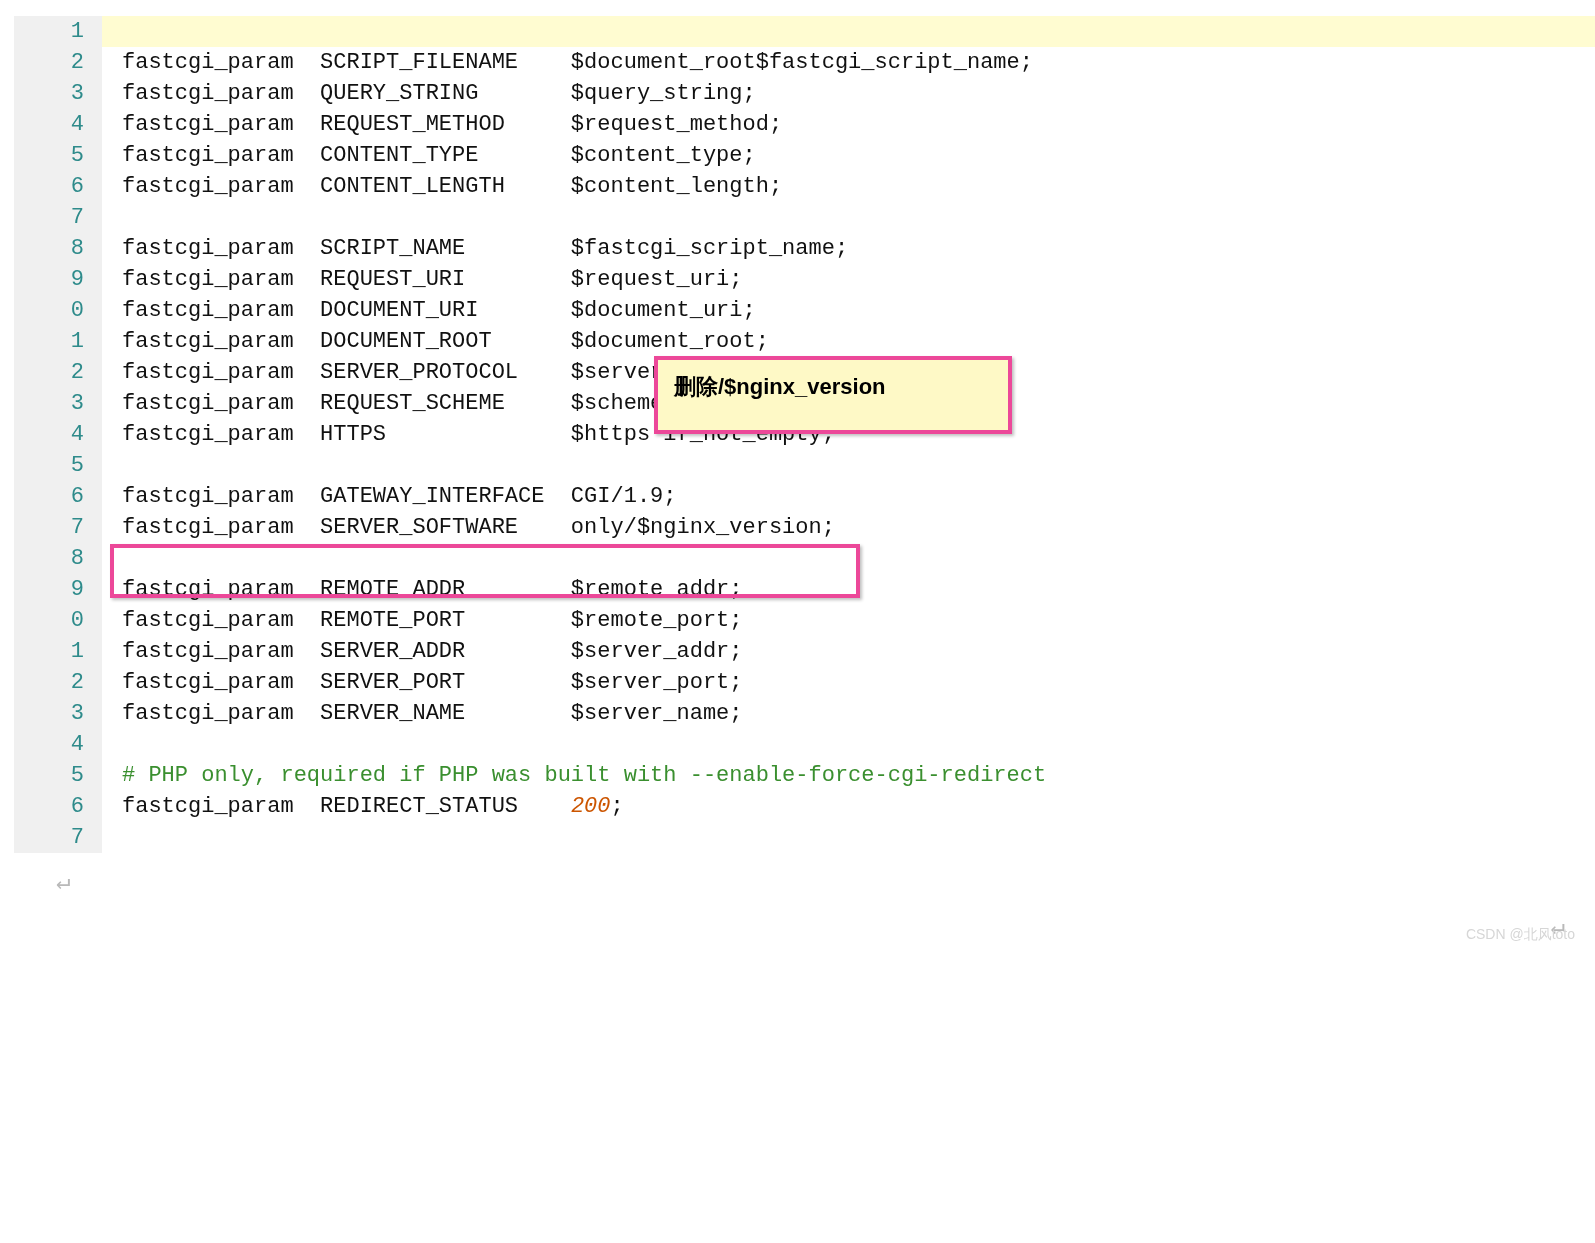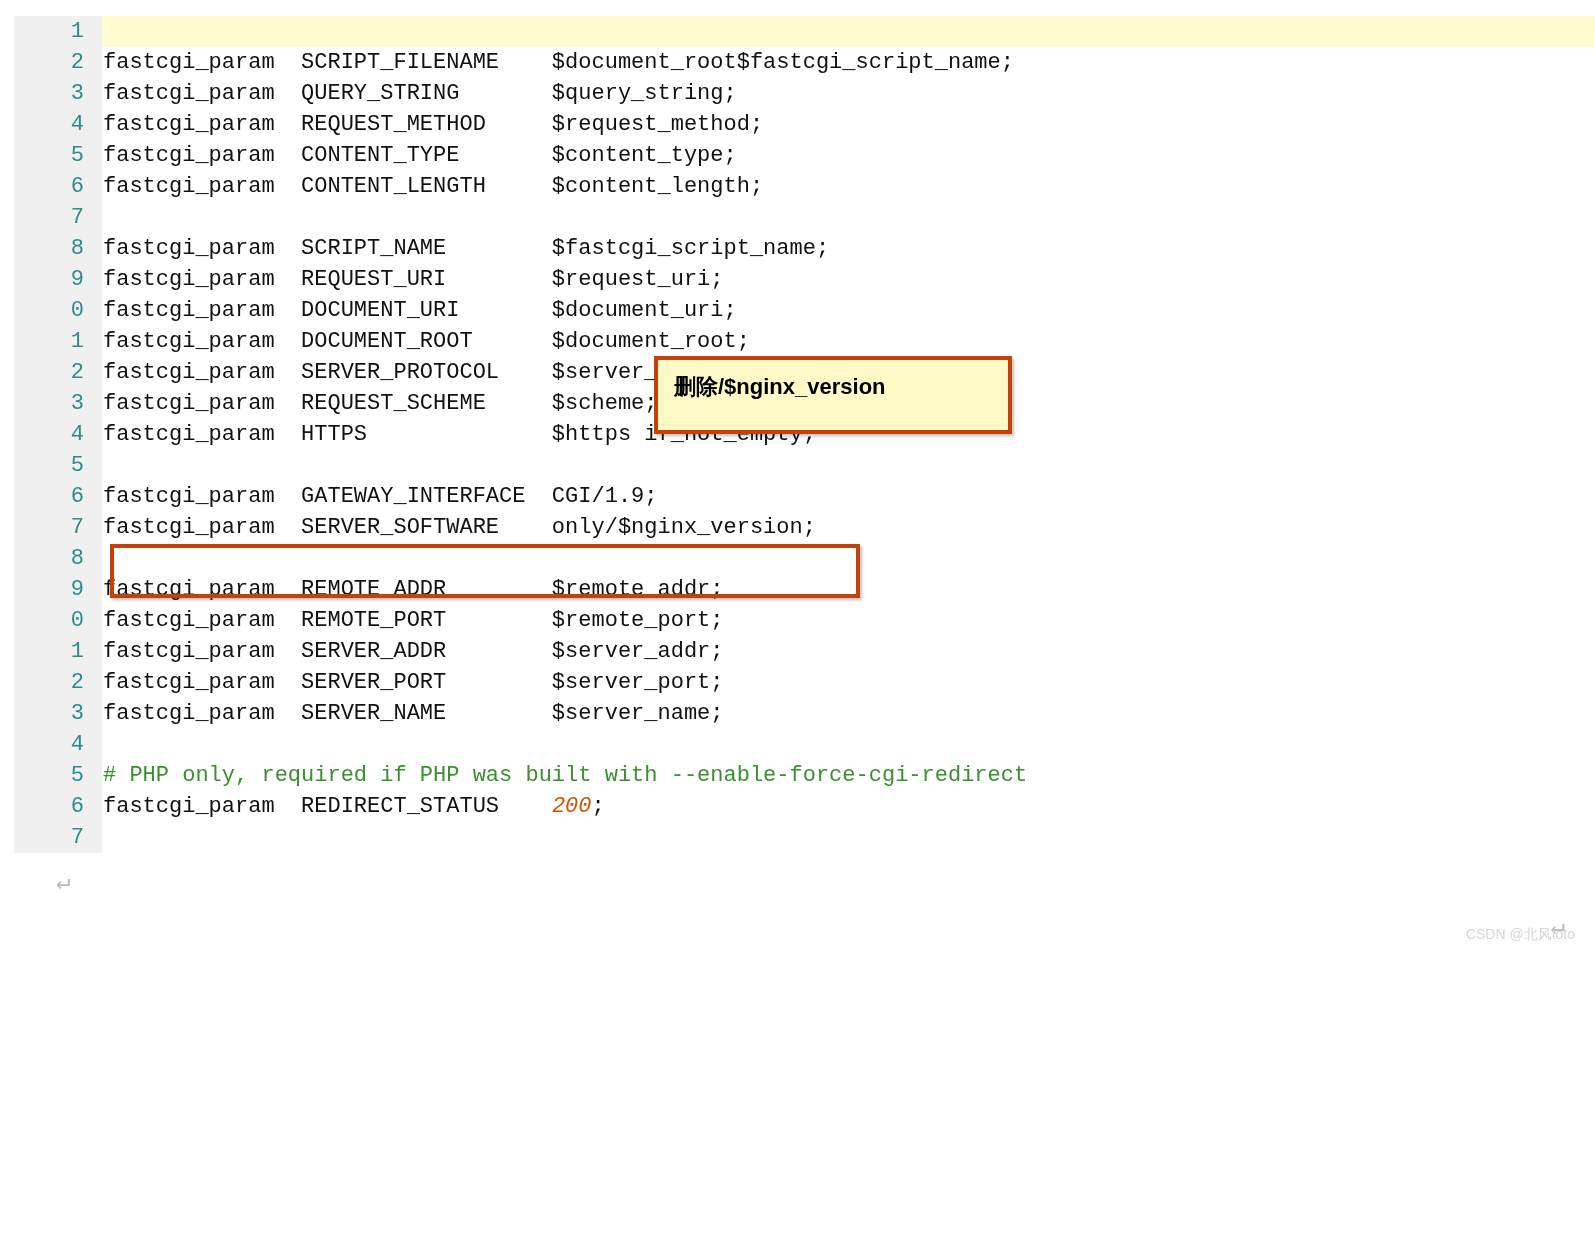--- a/index.html
+++ b/index.html
@@ -28,30 +28,30 @@
     width: 70px;
     text-align: right;
     padding-right: 18px;
     color: #2e8b8b;
     background: #f0f0f0;
     flex: 0 0 auto;
     user-select: none;
   }
   .code {
     flex: 1 1 auto;
-    padding-left: 1px;
+    padding-left: 20px;
     color: #111;
   }
   .line.current .gutter { background: #f0f0f0; }
   .line.current .code { background: #fffcd1; }
   .tok-comment { color: #3a8f2f; text-align: center; }
   .tok-number  { color: #cc5500; font-style: italic; }
   .red-box {
     position: absolute;
-    border: 4px solid #c2410c;
+    border: 4px solid #ec4899;
     box-sizing: border-box;
     box-shadow: 2px 2px 3px rgba(0,0,0,.25);
     pointer-events: none;
   }
   #box-line { left: 96px; top: 528px; width: 750px; height: 54px; }
   #box-note {
     left: 640px; top: 340px; width: 358px; height: 78px;
     background: #fef9c6;
     font-family: "Microsoft YaHei", Arial, sans-serif;
     font-weight: 700;

